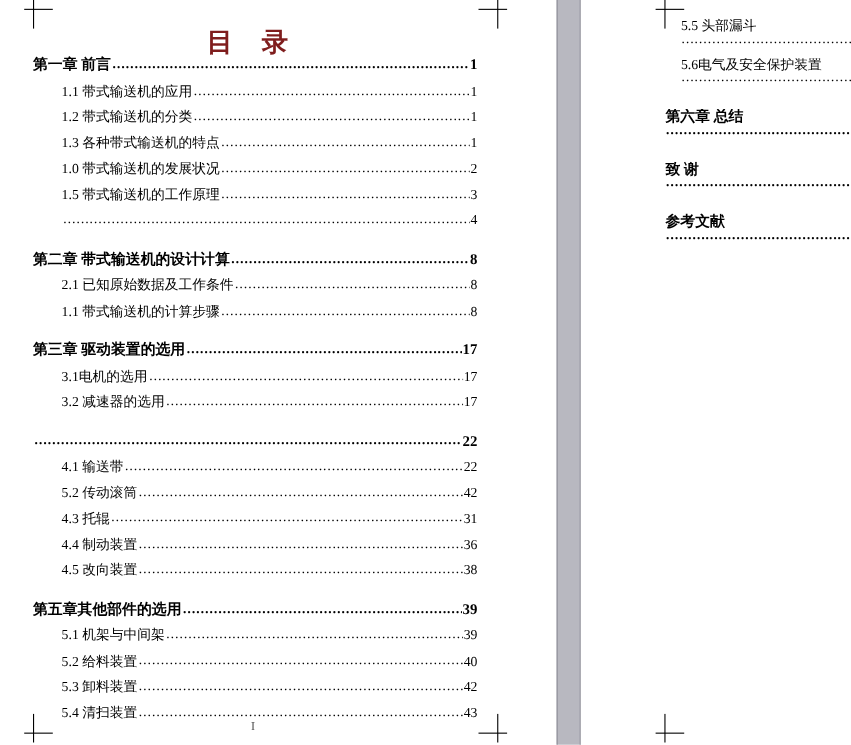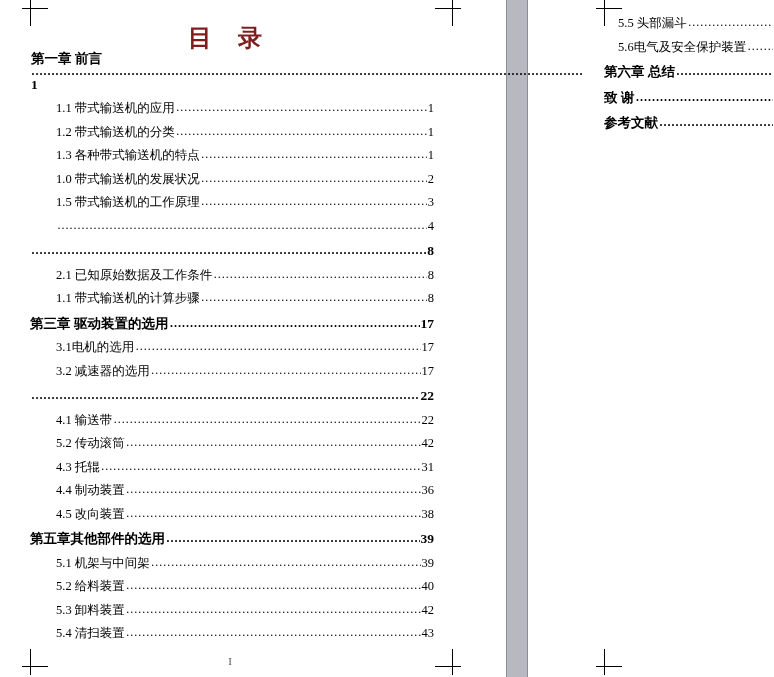--- a/index.html
+++ b/index.html
@@ -128,40 +128,40 @@
     margin: 0 1px;
     letter-spacing: 0px;
     font-size: 12px;
     transform: translateY(-1px);
   }
   .toc-row .pg { flex: 0 0 auto; text-align: right; }
 
   .lvl1 {
     font-size: 13.5px;
     font-weight: bold;
-    margin-top: 12px;
+    margin-top: 22px;
     margin-bottom: 2px;
   }
   .lvl1 .pg { font-weight: bold; }
   .lvl2 {
     font-size: 12.5px;
     margin-top: 11px;
     padding-left: 26px;
     box-sizing: border-box;
   }
-  .lvl1:first-child { margin-top: 0; flex-direction: column; }
+  .lvl1:first-child { margin-top: 0; }
 
   
   .toc-right {
     position: absolute;
     left: 604px;
     top: 6px;
     width: 170px;
   }
-  .toc-right .toc-row { overflow: hidden; }
+  .toc-right .toc-row { overflow: hidden; flex-direction: column; }
   .toc-right .lvl2 { padding-left: 14px; }
 
   .folio {
     position: absolute;
     left: 0;
     top: 655px;
     width: 460px;
     text-align: center;
     font-size: 11px;
     color: #555;
@@ -235,20 +235,21 @@
       <div class="toc-row lvl2">
         <span class="lbl">1.5 带式输送机的工作原理</span>
         <span class="dots">…………………………………………………………………………………………………………………………</span>
         <span class="pg">3</span>
       </div>
       <div class="toc-row lvl2">
         <span class="dots">…………………………………………………………………………………………………………………………</span>
         <span class="pg">4</span>
       </div>
       <div class="toc-row lvl1">
+        <span class="lbl">第二章  带式输送机的设计计算</span>
         <span class="dots">…………………………………………………………………………………………………………………………</span>
         <span class="pg">8</span>
       </div>
       <div class="toc-row lvl2">
         <span class="lbl">2.1 已知原始数据及工作条件</span>
         <span class="dots">…………………………………………………………………………………………………………………………</span>
         <span class="pg">8</span>
       </div>
       <div class="toc-row lvl2">
         <span class="lbl">1.1 带式输送机的计算步骤</span>

